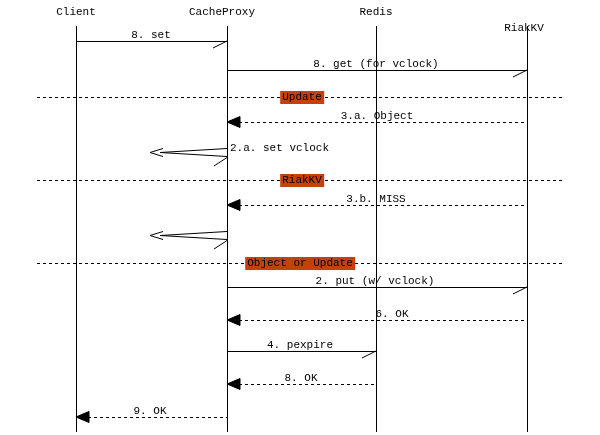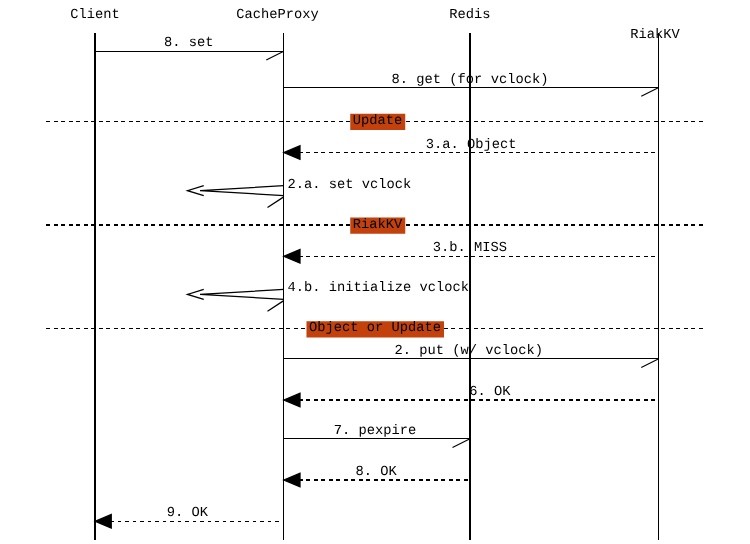--- a/index.html
+++ b/index.html
@@ -90,24 +90,23 @@
   <span class="lbl c" style="left:76px;top:6px">Client</span>
   <span class="lbl c" style="left:222px;top:6px">CacheProxy</span>
   <span class="lbl c" style="left:376px;top:6px">Redis</span>
   <span class="lbl c" style="left:524px;top:22px">RiakKV</span>
 
   <span class="lbl c" style="left:151px;top:29px">8. set</span>
   <span class="lbl c" style="left:376px;top:58px">8. get (for vclock)</span>
   <span class="lbl c" style="left:377px;top:110px">3.a. Object</span>
   <span class="lbl" style="left:230px;top:142px">2.a. set vclock</span>
   <span class="lbl c" style="left:376px;top:193px">3.b. MISS</span>
-  <span class="lbl" style="left:230px;top:225px">4.b. initialize vclock</span>
   <span class="lbl c" style="left:375px;top:275px">2. put (w/ vclock)</span>
   <span class="lbl c" style="left:392px;top:308px">6. OK</span>
-  <span class="lbl c" style="left:300px;top:339px">7. pexpire</span>
+  <span class="lbl c" style="left:300px;top:339px">4. pexpire</span>
   <span class="lbl c" style="left:301px;top:372px">8. OK</span>
   <span class="lbl c" style="left:150px;top:405px">9. OK</span>
 
   <span class="lbl c divlbl" style="left:302px;top:91px">Update</span>
   <span class="lbl c divlbl" style="left:302px;top:174px">RiakKV</span>
   <span class="lbl c divlbl" style="left:300px;top:257px">Object or Update</span>
 
 </div>
 
 </body></html>

